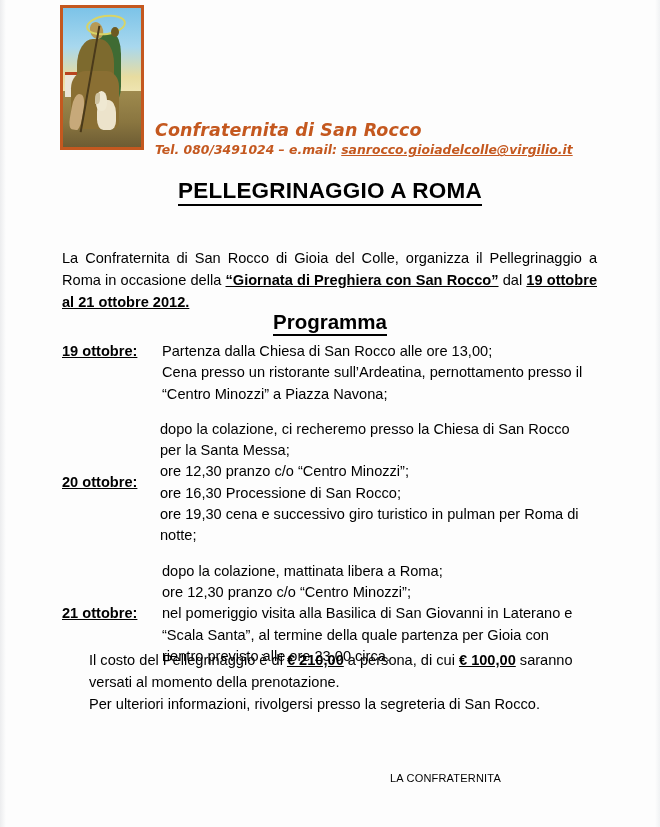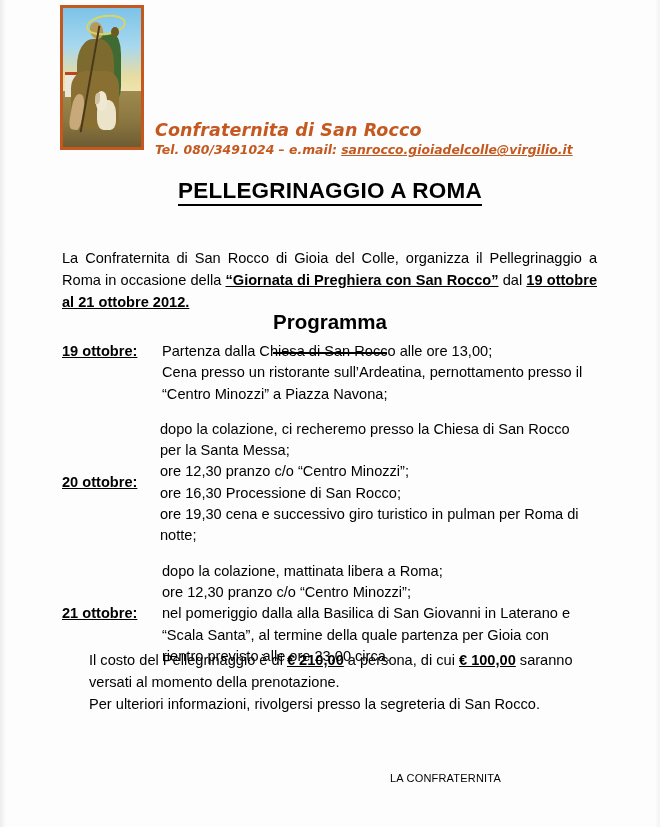--- a/index.html
+++ b/index.html
@@ -199,21 +199,21 @@
   .programma {
     position: absolute;
     left: 0; top: 310px;
     width: 660px;
     text-align: center;
     font-size: 20.5px;
     font-weight: bold;
   }
   .programma span {
     border-bottom: 2.5px solid #000;
-    padding-bottom: 19px;
+    padding-bottom: 1px;
   }
 
   
   .schedule {
     position: absolute;
     left: 62px;
     top: 341px;
     width: 548px;
   }
   .sched-item {
@@ -321,21 +321,21 @@
         <span class="sched-line">ore 19,30 cena e successivo giro turistico in pulman per Roma di</span>
         <span class="sched-line">notte;</span>
       </div>
     </div>
 
     <div class="sched-item">
       <div class="sched-date">21 ottobre:</div>
       <div class="sched-lines">
         <span class="sched-line">dopo la colazione, mattinata libera a Roma;</span>
         <span class="sched-line">ore 12,30 pranzo c/o “Centro Minozzi”;</span>
-        <span class="sched-line">nel pomeriggio dalla alla Basilica di San Giovanni in Laterano e</span>
+        <span class="sched-line">nel pomeriggio visita alla Basilica di San Giovanni in Laterano e</span>
         <span class="sched-line">“Scala Santa”, al termine della quale partenza per Gioia con</span>
         <span class="sched-line">rientro previsto alle ore 23,00 circa.</span>
       </div>
     </div>
 
   </div>
 
   <div class="cost">
     <span class="cost-line"><span>Il costo del Pellegrinaggio è di </span><b>€ 210,00</b><span> a persona, di cui </span><b>€ 100,00</b><span> saranno versati al momento della prenotazione.</span></span>
     <span class="cost-line">Per ulteriori informazioni, rivolgersi presso la segreteria di San Rocco.</span>

